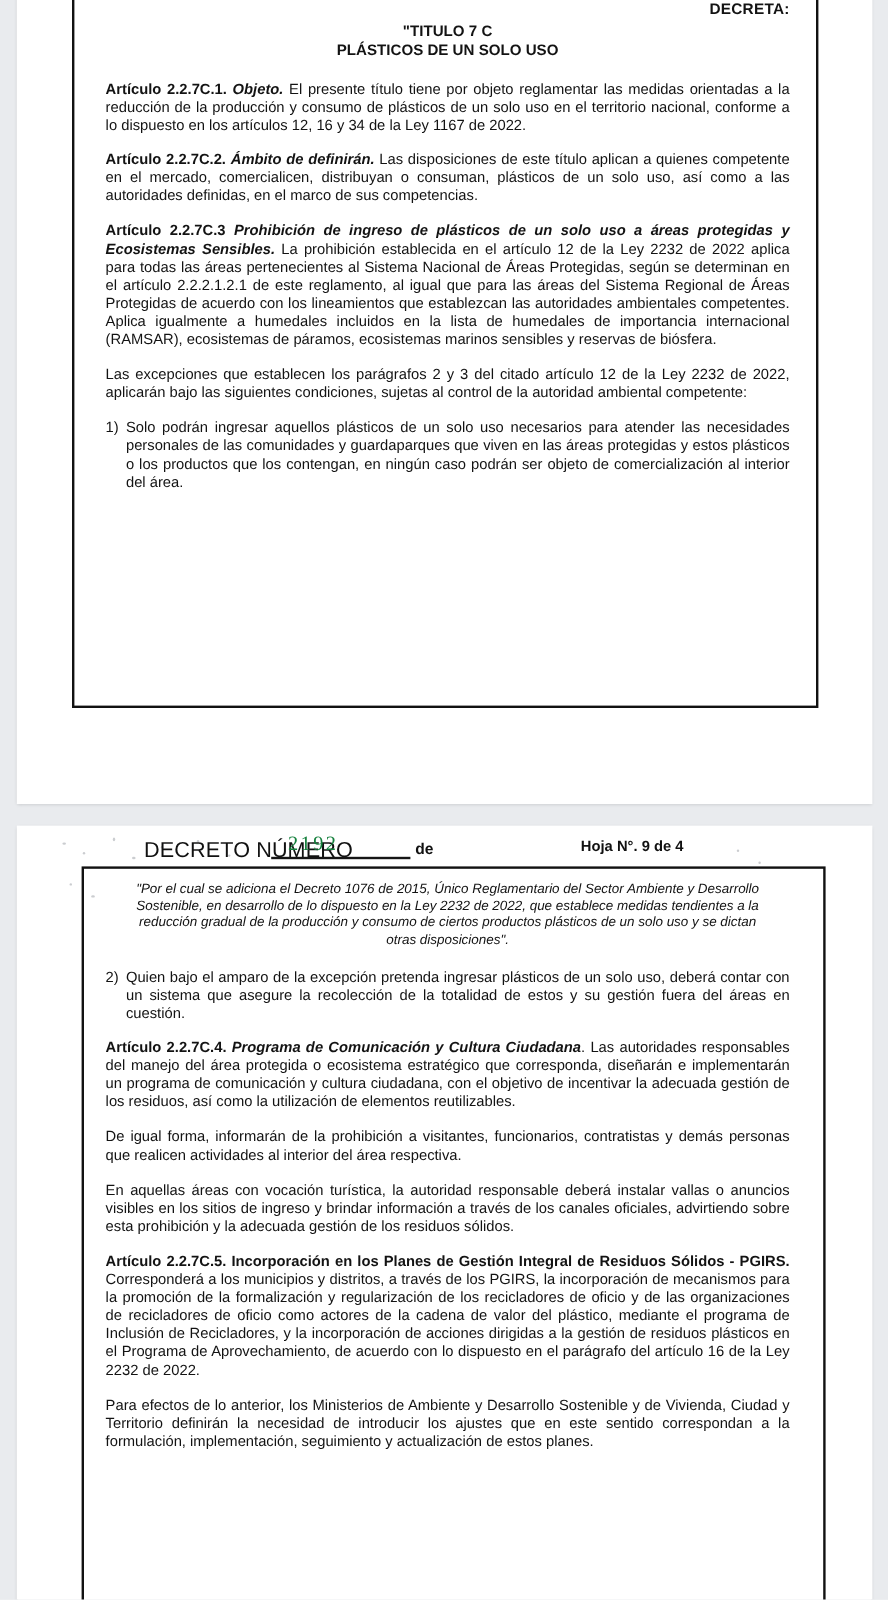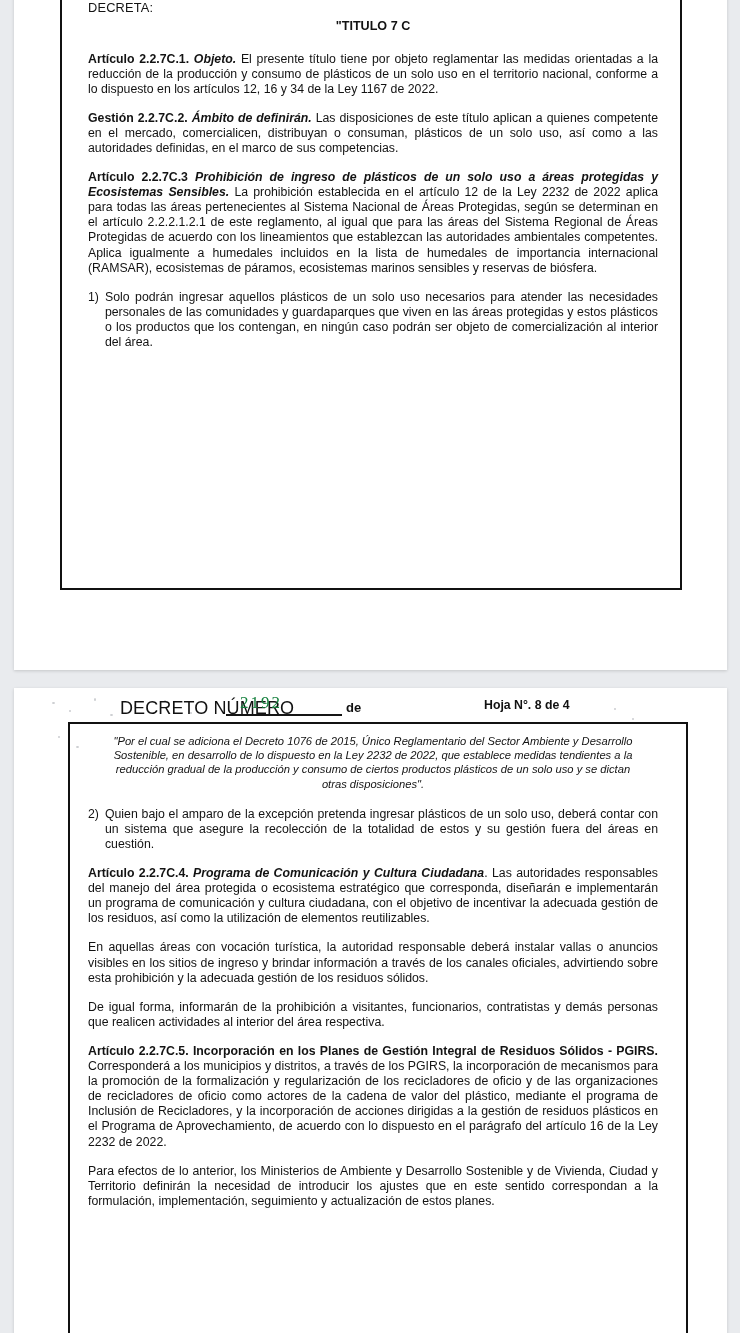--- a/index.html
+++ b/index.html
@@ -67,22 +67,22 @@
   }
   .col-1 { top: 8px; }
   .col-2 { top: 46px; }
 
   p { margin: 0 0 14px 0; }
   p:last-child { margin-bottom: 0; }
   b, strong { font-weight: bold; }
   i, em { }
 
   .heading-decreta {
-    text-align: left;
-    font-weight: normal;
+    text-align: right;
+    font-weight: bold;
     font-size: 12.8px;
     letter-spacing: 0.2px;
     margin-bottom: 0;
   }
 
   .title-block {
     text-align: center;
     font-weight: bold;
     font-size: 12.6px;
     line-height: 15.4px;
@@ -180,28 +180,30 @@
 
     <div class="frame frame-1"></div>
 
     <div class="col col-1">
 
       <div class="heading-decreta">DECRETA:</div>
 
 
       <div class="title-block">
         <div>"TITULO 7 C</div>
+        <div>PLÁSTICOS DE UN SOLO USO</div>
       </div>
 
       <p><b>Artículo 2.2.7C.1.</b> <b><i>Objeto.</i></b><span> El presente título tiene por objeto reglamentar las medidas orientadas a la reducción  de la producción y consumo de plásticos de un solo uso en el territorio nacional, conforme a lo dispuesto en los artículos 12, 16 y 34 de la Ley 1167 de 2022.</span></p>
 
-      <p><b>Gestión 2.2.7C.2.</b> <b><i>Ámbito de definirán.</i></b><span> Las disposiciones de este título aplican a quienes competente en el mercado, comercialicen, distribuyan o consuman, plásticos de un solo uso, así como a las autoridades definidas, en el marco de sus competencias.</span></p>
+      <p><b>Artículo 2.2.7C.2.</b> <b><i>Ámbito de definirán.</i></b><span> Las disposiciones de este título aplican a quienes competente en el mercado, comercialicen, distribuyan o consuman, plásticos de un solo uso, así como a las autoridades definidas, en el marco de sus competencias.</span></p>
 
       <p><b>Artículo 2.2.7C.3</b> <b><i>Prohibición de ingreso de plásticos de un solo uso a áreas protegidas y Ecosistemas Sensibles.</i></b><span> La prohibición establecida en el artículo 12 de la Ley 2232 de 2022 aplica para todas las áreas pertenecientes al Sistema Nacional de Áreas Protegidas, según se determinan en el artículo 2.2.2.1.2.1 de este reglamento, al igual que para las áreas del Sistema Regional de Áreas Protegidas de acuerdo con los lineamientos que establezcan las autoridades ambientales competentes. Aplica igualmente a humedales incluidos en la lista de humedales de importancia internacional (RAMSAR), ecosistemas de páramos, ecosistemas marinos sensibles y reservas de biósfera.</span></p>
 
+      <p>Las excepciones que establecen los parágrafos 2 y 3 del citado artículo 12 de la Ley 2232 de 2022, aplicarán bajo las siguientes condiciones, sujetas al control de la autoridad ambiental competente:</p>
 
       <div class="numitem">
         <span class="num">1)</span>
         <span class="body">Solo podrán ingresar aquellos plásticos de un solo uso necesarios para atender las necesidades personales de las comunidades y guardaparques que viven en las áreas protegidas y estos plásticos o los productos que los contengan, en ningún caso podrán ser objeto de comercialización al interior del área.</span>
       </div>
 
     </div>
   </div>
 
   <div class="sheet sheet-2">
@@ -216,39 +218,39 @@
     <span class="speck" style="left:150px; top:12px;  width:2px; height:2px;"></span>
     <span class="speck" style="left:176px; top:24px;  width:2px; height:2px;"></span>
     <span class="speck" style="left:600px; top:20px;  width:2px; height:2px;"></span>
     <span class="speck" style="left:618px; top:30px;  width:2px; height:2px;"></span>
 
     <div class="doc-header">
       <div class="hdr-label">DECRETO NÚMERO</div>
       <div class="hdr-number">2192</div>
       <div class="hdr-rule"></div>
       <div class="hdr-de">de</div>
-      <div class="hdr-hoja">Hoja N°. 8 de 4</div>
+      <div class="hdr-hoja">Hoja N°. 9 de 4</div>
     </div>
 
     <div class="frame frame-2"></div>
 
     <div class="col col-2">
 
       <div class="epigraph">"Por el cual se adiciona el Decreto 1076 de 2015, Único Reglamentario del Sector Ambiente y Desarrollo Sostenible, en desarrollo de lo dispuesto en la Ley 2232 de 2022, que establece medidas tendientes a la reducción gradual de la producción y consumo de ciertos productos plásticos de un solo uso y se dictan otras disposiciones".</div>
 
       <div class="numitem">
         <span class="num">2)</span>
         <span class="body">Quien bajo el amparo de la excepción pretenda ingresar plásticos de un solo uso, deberá contar con un sistema que asegure la recolección de la totalidad de estos y su gestión fuera del áreas en cuestión.</span>
       </div>
 
       <p><b>Artículo 2.2.7C.4.</b> <b><i>Programa de Comunicación y Cultura Ciudadana</i></b><span>. Las autoridades responsables del manejo del área protegida o ecosistema estratégico que corresponda, diseñarán e implementarán un programa de comunicación y cultura ciudadana, con el objetivo de incentivar la adecuada gestión de los residuos, así como la utilización de elementos reutilizables.</span></p>
 
+      <p>De igual forma, informarán de la prohibición a visitantes, funcionarios, contratistas y demás personas que realicen actividades al interior del área respectiva.</p>
+
       <p>En aquellas áreas con vocación turística, la autoridad responsable deberá instalar vallas o anuncios visibles en los sitios de ingreso y brindar información a través de los canales oficiales, advirtiendo sobre esta prohibición y la adecuada gestión de los residuos sólidos.</p>
-
-      <p>De igual forma, informarán de la prohibición a visitantes, funcionarios, contratistas y demás personas que realicen actividades al interior del área respectiva.</p>
 
       <p><b>Artículo 2.2.7C.5.</b> <b>Incorporación en los Planes de Gestión Integral de Residuos Sólidos - PGIRS.</b><span> Corresponderá a los municipios y distritos, a través de los PGIRS, la incorporación de mecanismos para la promoción de la formalización y regularización de los recicladores de oficio y de las organizaciones de recicladores de oficio como actores de la cadena de valor del plástico, mediante el programa de Inclusión de Recicladores, y la incorporación de acciones dirigidas a la gestión de residuos plásticos en el Programa de Aprovechamiento, de acuerdo con lo dispuesto en el parágrafo del artículo 16 de la Ley 2232 de 2022.</span></p>
 
       <p>Para efectos de lo anterior, los Ministerios de Ambiente y Desarrollo Sostenible y de Vivienda, Ciudad y Territorio definirán la necesidad de introducir los ajustes que en este sentido correspondan a la formulación, implementación, seguimiento y actualización de estos planes.</p>
 
     </div>
   </div>
 
 </div>
 

